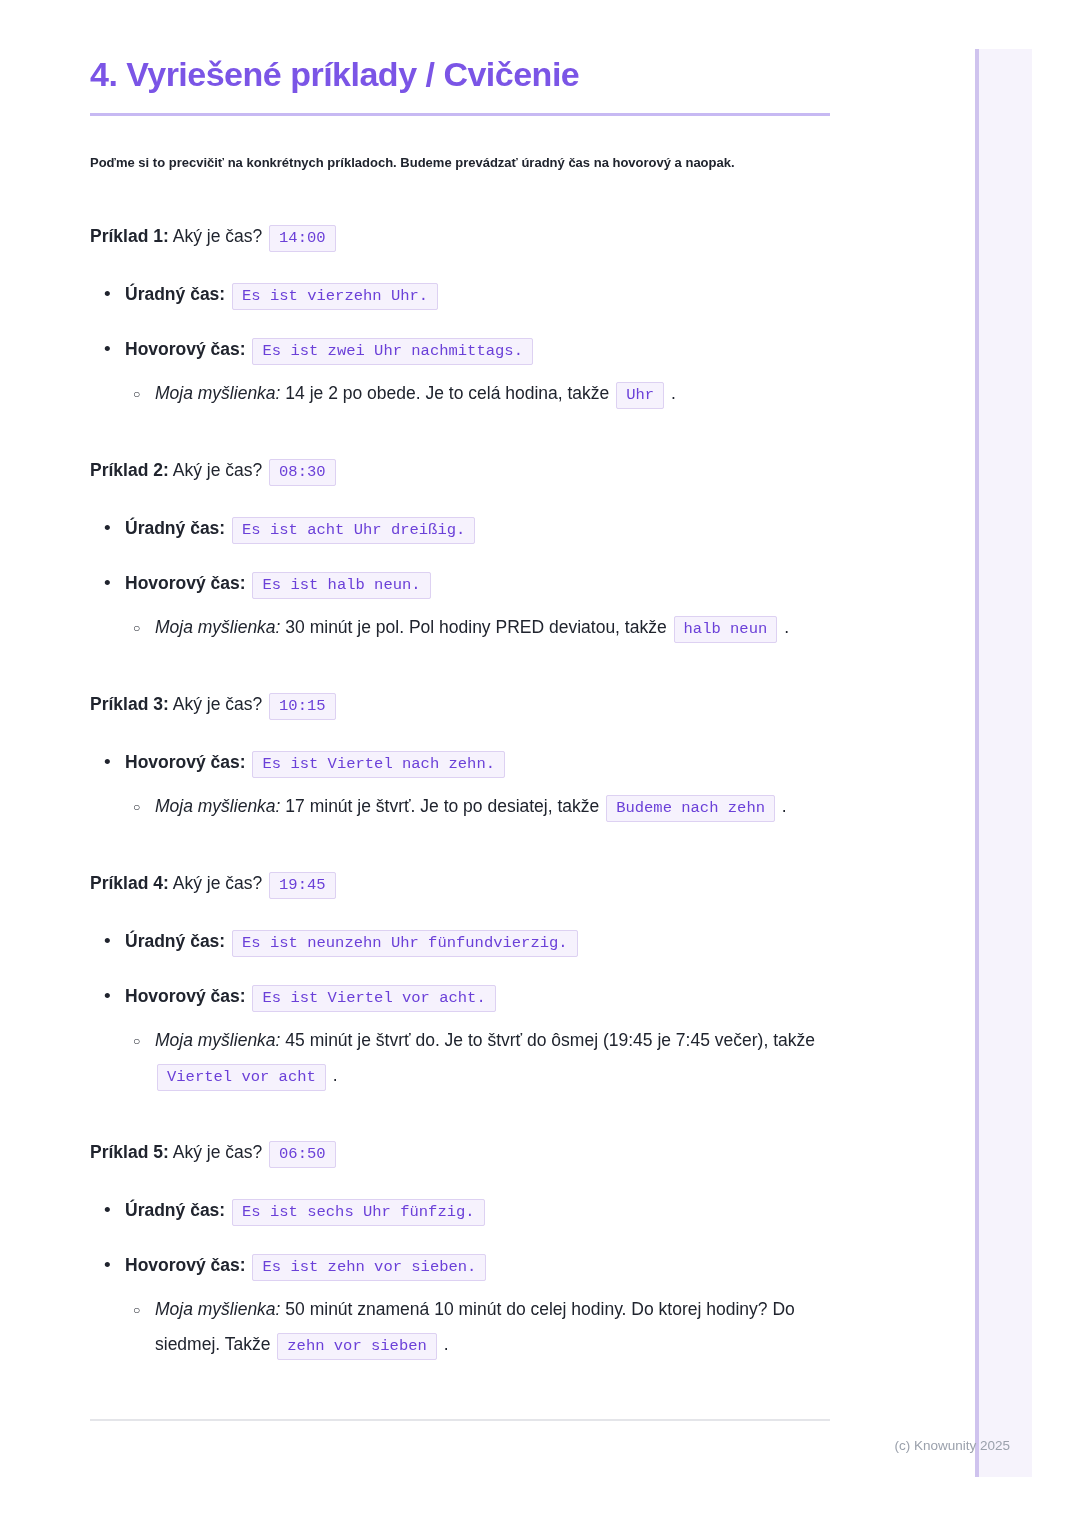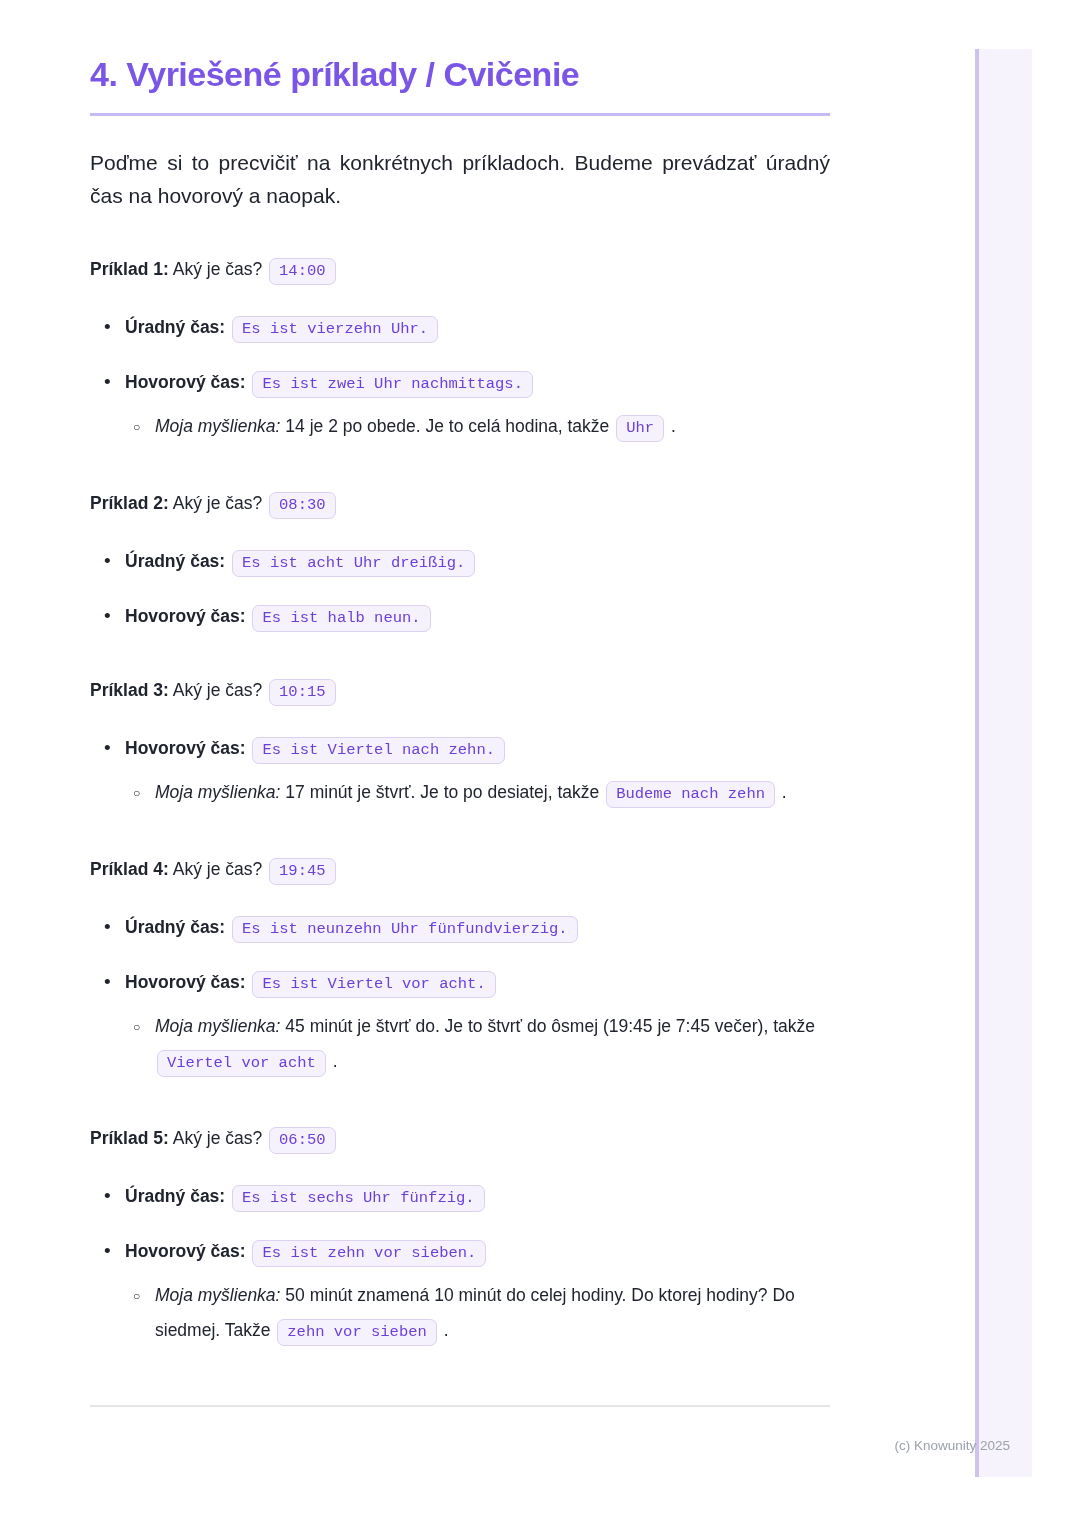--- a/index.html
+++ b/index.html
@@ -41,37 +41,38 @@
     font-size:34px;
     font-weight:700;
     letter-spacing:-0.5px;
     color:var(--heading);
   }
   .rule{border:none;height:3px;margin:0;}
   .rule.purple{background:var(--heading-rule);margin-top:19px;}
   .rule.gray{background:var(--divider);height:2px;margin-top:55px;}
   .intro{
     margin:30px 0 0 0;
-    font-size:21px;
+    font-size:13px;
     line-height:33px;
     text-align:justify;
+    font-weight:bold;
   }
   .ex-head{
     margin:42px 0 0 0;
     font-size:17.5px;
     line-height:30px;
   }
   .ex-head strong{font-weight:700;}
   .badge{
     font-family:"Liberation Mono",monospace;
     font-size:15.5px;
     color:var(--badge-text);
     background:var(--badge-bg);
     border:1px solid var(--badge-border);
-    border-radius:7px;
+    border-radius:2px;
     padding:3px 9px 4px 9px;
     margin:0 2px;
     white-space:normal;
     -webkit-box-decoration-break:clone;
     box-decoration-break:clone;
   }
   ul{list-style:none;margin:0;padding:0;}
   .main-list{margin-top:26px;padding-left:35px;}
   .main-list > li{
     position:relative;
@@ -154,20 +155,26 @@
       <code class="badge">08:30</code>
     </p>
     <ul class="main-list">
       <li>
         <strong>Úradný čas:</strong>
         <code class="badge">Es ist acht Uhr dreißig.</code>
       </li>
       <li>
         <strong>Hovorový čas:</strong>
         <code class="badge">Es ist halb neun.</code>
+        <ul class="sub-list">
+          <li>
+            <em>Moja myšlienka:</em>
+            <span><span>30 minút je pol. Pol hodiny PRED deviatou, takže </span><code class="badge">halb neun</code><span> .</span></span>
+          </li>
+        </ul>
       </li>
     </ul>
   </section>
 
   <section>
     <p class="ex-head">
       <strong>Príklad 3:</strong>
       <span>Aký je čas?</span>
       <code class="badge">10:15</code>
     </p>

